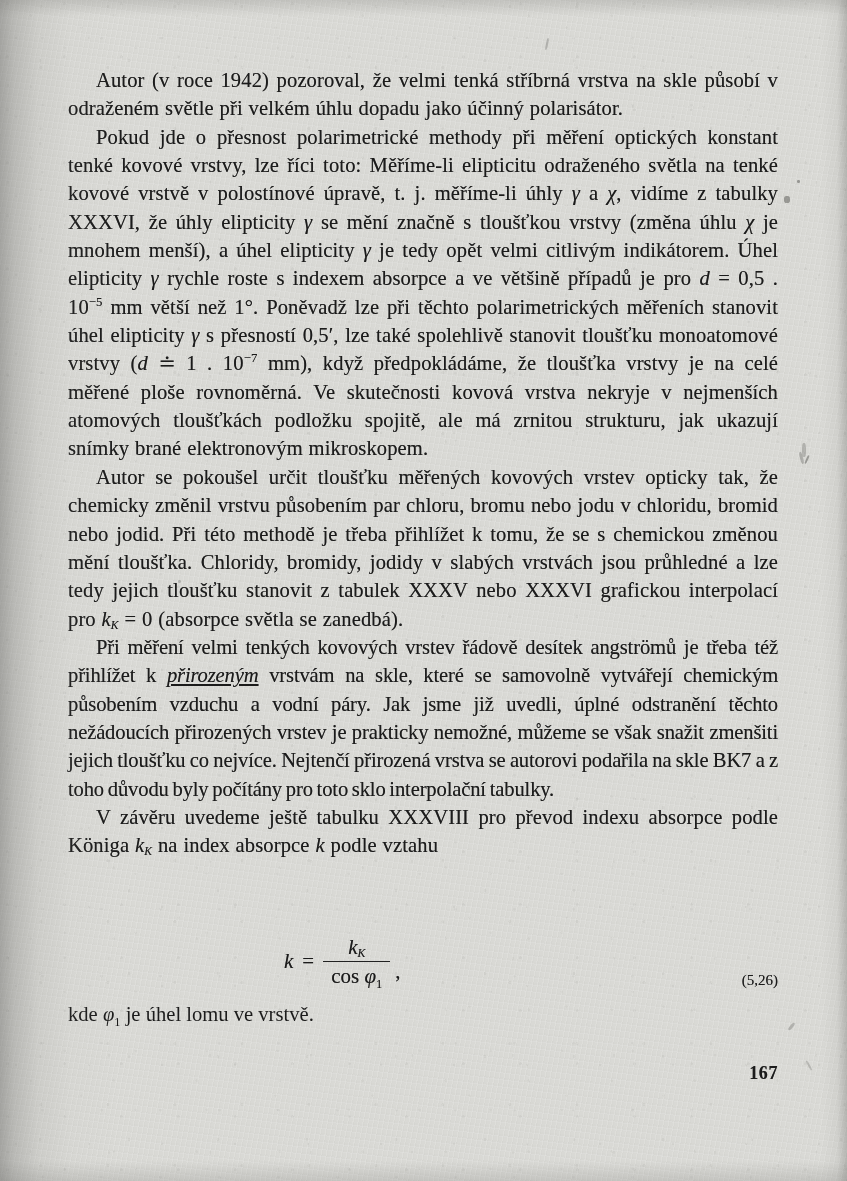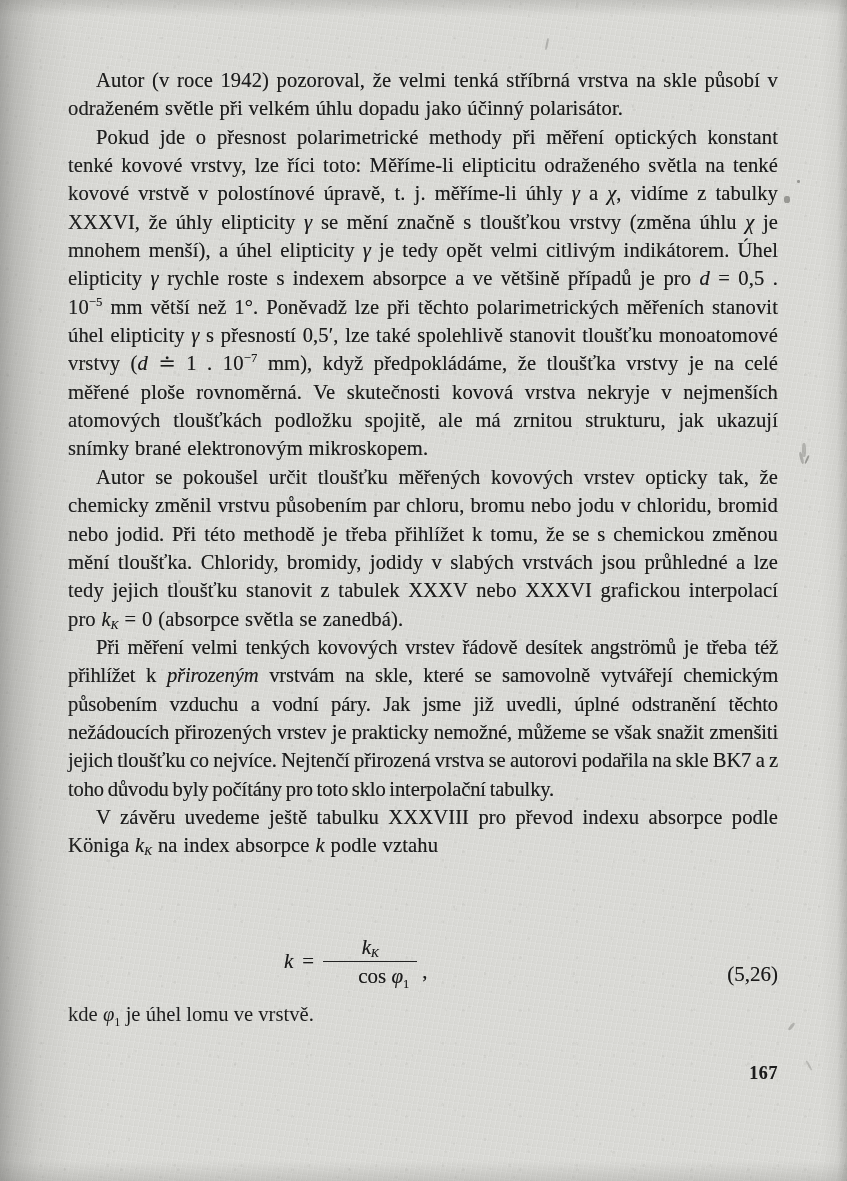--- a/index.html
+++ b/index.html
@@ -110,23 +110,23 @@
     word-spacing: .6px;
   }
   p.para.tight { word-spacing: -1.2px; letter-spacing: -.15px; }
 
   
   #text-block, #equation-row, #page-number {
     text-shadow: 0 0 .55px rgba(30,30,30,.55);
     filter: blur(.12px);
   }
 
-  i.it { font-style: italic; }
+  i.it { font-style: italic; text-decoration: underline; }
   .mathvar { font-style: italic; }
-  .mono-rom { font-style: normal; margin-left: 27px; }
+  .mono-rom { font-style: normal; }
   sup.exp { font-size: .62em; vertical-align: super; line-height: 0; }
   sub.idx { font-size: .60em; vertical-align: sub; line-height: 0; }
   sub.idxK { font-size: .56em; vertical-align: -.28em; line-height: 0; font-style: italic; }
 
   
   #equation-row {
     position: absolute;
     left: 68px;
     top: 936px;
     width: 710px;
@@ -154,22 +154,22 @@
     width: 100%;
     height: 1.6px;
     background: #222;
     margin: 1px 0 2px 0;
   }
   .frac .den { padding: 1px 8px 0 8px; }
   #equation .trailing-comma { align-self: flex-end; margin-left: 5px; padding-bottom: 4px; }
   #equation-number {
     position: absolute;
     right: 0;
-    top: 26px;
-    font-size: 21px;
+    top: 36px;
+    font-size: 15px;
     margin-left: 24px;
   }
 
   
   #closing-line {
     position: absolute;
     left: 68px;
     top: 1000px;
     width: 710px;
     font-size: 20.6px;

